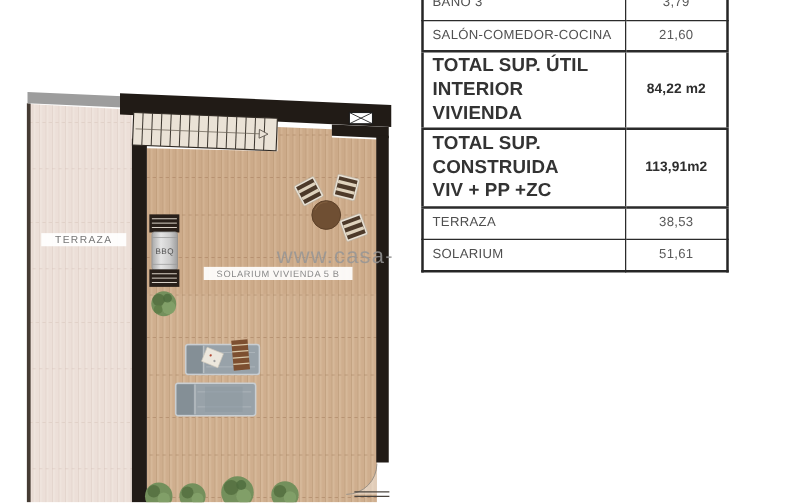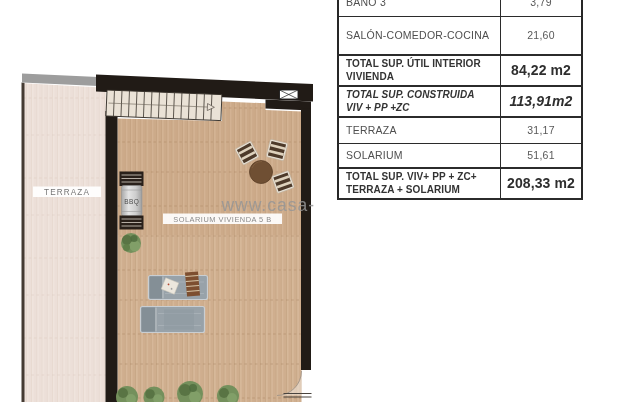--- a/index.html
+++ b/index.html
@@ -17,25 +17,25 @@
   }
   .surf-table td{
     border:1px solid #2b2b2b;font-size:10.5px;line-height:1.25;
     padding:2px 4px 2px 7px;letter-spacing:0.25px;vertical-align:middle;
     overflow:hidden;
   }
   .surf-table td.lbl{white-space:pre-line;}
   .surf-table td.val{width:76px;text-align:center;padding:2px 2px;color:#585858;}
   .surf-table tr.bold td{
     font-weight:bold;color:#333;border-top-width:2px;border-bottom-width:2px;
-    font-size:10px;letter-spacing:0.1px;
-  }
-  .surf-table tr.bold td.val{font-size:14px;color:#2e2e2e;margin-top:20px;}
-  .surf-table tr.r1{height:27px;} .surf-table tr.r2{height:39px;}
-  .surf-table tr.r3{height:29px;} .surf-table tr.r4{height:29px;font-style:italic;}
+    font-size:15px;letter-spacing:0.1px;
+  }
+  .surf-table tr.bold td.val{font-size:11px;color:#2e2e2e;margin-top:20px;}
+  .surf-table tr.r1{height:27px;} .surf-table tr.r2{height:25px;}
+  .surf-table tr.r3{height:29px;} .surf-table tr.r4{height:29px;}
   .surf-table tr.r5{height:26px;} .surf-table tr.r6{height:25px;}
   .surf-table tr.r7{height:28px;}
 </style>
 </head>
 <body>
 
 <div class="stage">
 
   <svg class="plan" width="330" height="402" viewBox="0 0 330 402">
     <defs>
@@ -244,28 +244,23 @@
 VIVIENDA</td>
           <td class="val">84,22 m2</td>
         </tr>
         <tr class="r4 bold">
           <td class="lbl">TOTAL SUP. CONSTRUIDA
 VIV + PP +ZC</td>
           <td class="val">113,91m2</td>
         </tr>
         <tr class="r5">
           <td class="lbl">TERRAZA</td>
-          <td class="val">31,17</td>
+          <td class="val">38,53</td>
         </tr>
         <tr class="r6">
           <td class="lbl">SOLARIUM</td>
           <td class="val">51,61</td>
         </tr>
-        <tr class="r7 bold">
-          <td class="lbl">TOTAL SUP. VIV+ PP + ZC+
-TERRAZA + SOLARIUM</td>
-          <td class="val">208,33 m2</td>
-        </tr>
       </tbody>
     </table>
   </div>
 
 </div>
 
 </body></html>

